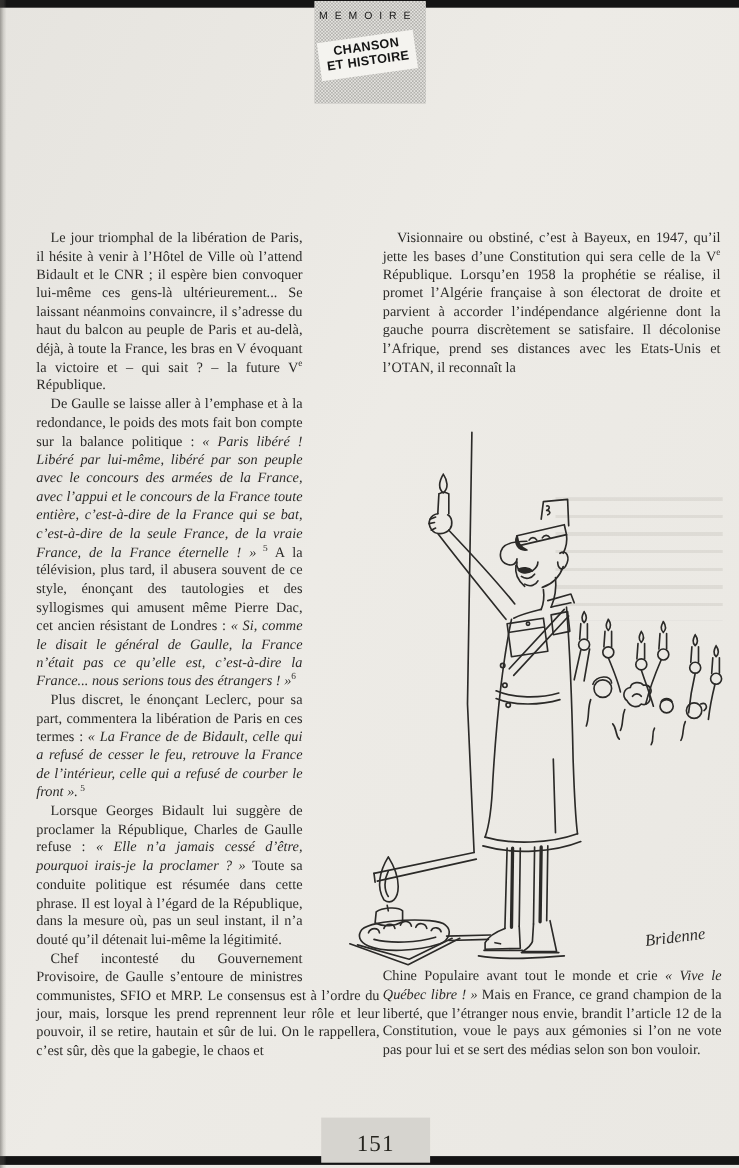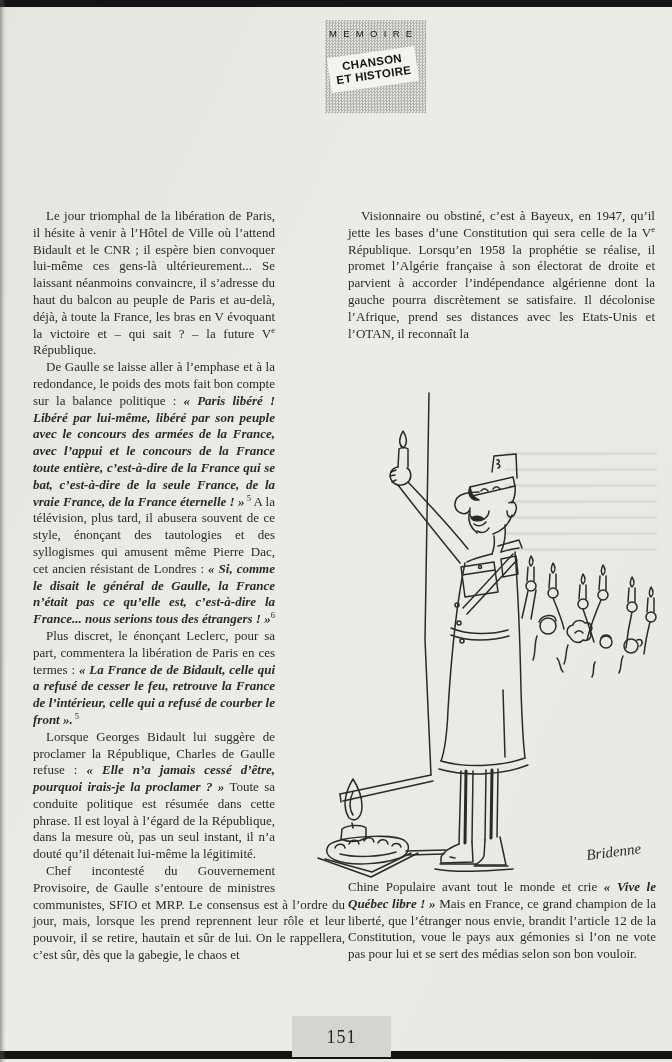--- a/index.html
+++ b/index.html
@@ -6,53 +6,53 @@
   .page {
     position:relative; width:672px; height:1062px; overflow:hidden;
     background:linear-gradient(115deg,#e6e4df 0%,#edebe6 45%,#eae8e3 100%);
     font-family:"Liberation Serif", serif; color:#2b2a28;
   }
   .edge-left { position:absolute; left:0; top:0; width:6px; height:100%; z-index:6;
     background:linear-gradient(90deg, rgba(80,78,73,0.5), rgba(130,128,122,0.22) 55%, rgba(0,0,0,0)); }
   .top-bar { position:absolute; left:0; top:0; width:672px; height:7px; background:#141414; z-index:4; }
   .bottom-bar { position:absolute; left:0; top:1051px; width:672px; height:8px; background:#141414; z-index:1; }
 
-  .header-box { position:absolute; left:286px; top:20px; width:101px; height:93px; z-index:5;
+  .header-box { position:absolute; left:286px; top:1px; width:101px; height:93px; z-index:5;
     background-color:#c7c6c2;
     background-image:conic-gradient(#b3b2ae 25%, #e4e3df 0 50%, #b3b2ae 0 75%, #e4e3df 0);
-    background-size:3px 3px;margin-left:39px; }
+    background-size:3px 3px; }
   .kicker { position:absolute; left:4px; top:8px; white-space:nowrap;
     font-family:"Liberation Sans", sans-serif; font-size:9.5px; font-weight:400;
     letter-spacing:6.3px; color:#151515; }
   .badge { position:absolute; left:4px; top:32px; width:88px; padding:4px 0 5px;
     background:#f4f3ef; transform:rotate(-8deg); text-align:center;
     font-family:"Liberation Sans", sans-serif; font-weight:bold; font-size:11.5px;
     line-height:13px; letter-spacing:0.3px; color:#141414; }
   .badge span { display:block; }
 
   .col { position:absolute; text-align:justify; font-size:13px; line-height:16.8px; }
   .col-left { left:33px; top:208px; width:312px; }
   .col-rt   { left:348px; top:208px; width:307px; }
   .col-rb   { left:348px; top:879px; width:308px; }
   .spacer { float:right; width:70px; height:487px; margin-top:185px; }
   .para { margin:0; }
   .para.indent { text-indent:13px; }
-  .it { font-style:italic;font-weight:bold; }
+  .it { font-style:italic; }
   .para sup { font-size:8.5px; line-height:0; }
 
   .ghost { position:absolute; left:505px; top:452px; width:152px; height:112px; z-index:0;
     background:repeating-linear-gradient(180deg, rgba(100,96,88,0.10) 0 3px, rgba(0,0,0,0) 3px 16px);
     filter:blur(0.6px); }
 
   .cartoon { position:absolute; left:265px; top:390px; width:400px; height:490px; z-index:2; }
   .cartoon * { vector-effect:none; }
 
   .folio-box { position:absolute; left:292px; top:1016px; width:99px; height:41px;
     background:#d6d4cf; z-index:2; text-align:center; }
-  .folio-box span { display:inline-block; margin-top:11px; font-size:18px;
+  .folio-box span { display:inline-block; margin-top:11px; font-size:21px;
     letter-spacing:1px; color:#26251f; }
 </style>
 </head>
 <body>
 
 <div class="page">
 
   <div class="top-bar"></div>
 
   <div class="header-box">

